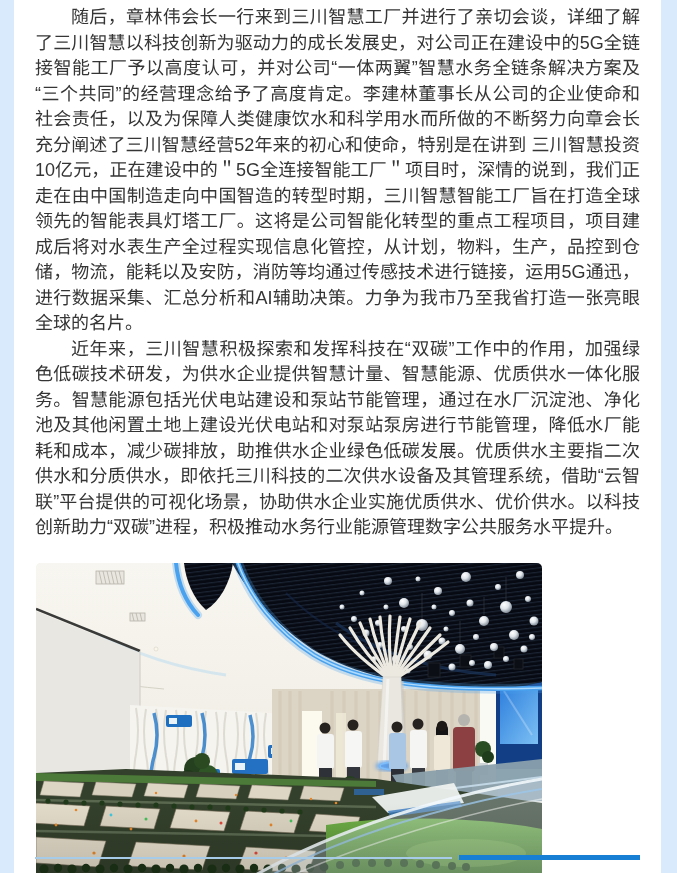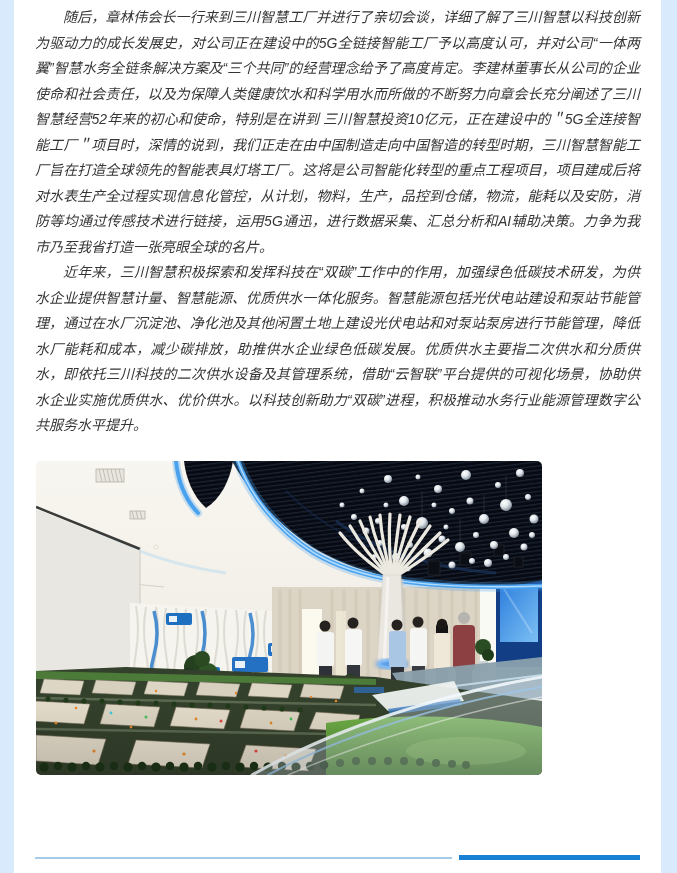--- a/index.html
+++ b/index.html
@@ -1,20 +1,20 @@
 <!DOCTYPE html>
 <html lang="zh-CN"><head>
 <meta charset="utf-8">
 <style>
   html,body{margin:0;padding:0;}
   .canvas{position:relative;width:677px;height:873px;background:#d8eafb;overflow:hidden;
     font-family:"Liberation Sans","DejaVu Sans",sans-serif;}
   .card{position:absolute;left:14px;top:0;width:647px;height:873px;background:#ffffff;}
-  .article{padding:5px 21px 0 21px;font-size:14px;line-height:25.5px;color:#353535;
-    text-align:justify;word-break:break-all;letter-spacing:0;font-style:italic;}
+  .article{padding:5px 21px 0 21px;font-size:18px;line-height:25.5px;color:#353535;
+    text-align:justify;word-break:break-all;letter-spacing:0;}
   .article p{margin:0;text-indent:2em;}
   .photo{margin:22px 0 0 22px;width:506px;height:314px;border-radius:5px;overflow:hidden;display:block;background:#efede6;}
   .photo svg{display:block;width:506px;height:314px;}
   .divider{position:absolute;left:21px;top:855px;width:605px;display:flex;align-items:center;}
   .line-thin{width:417px;height:2px;background:#a6cbe9;}
   .line-thick{margin-left:7px;width:181px;height:5px;background:#177fd4;}
 </style>
 </head>
 <body>
 

